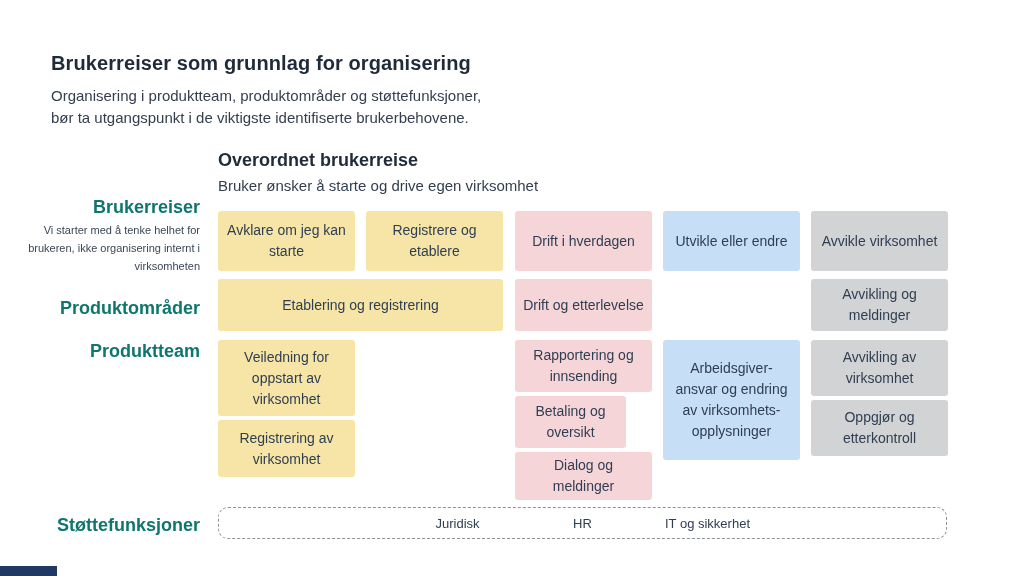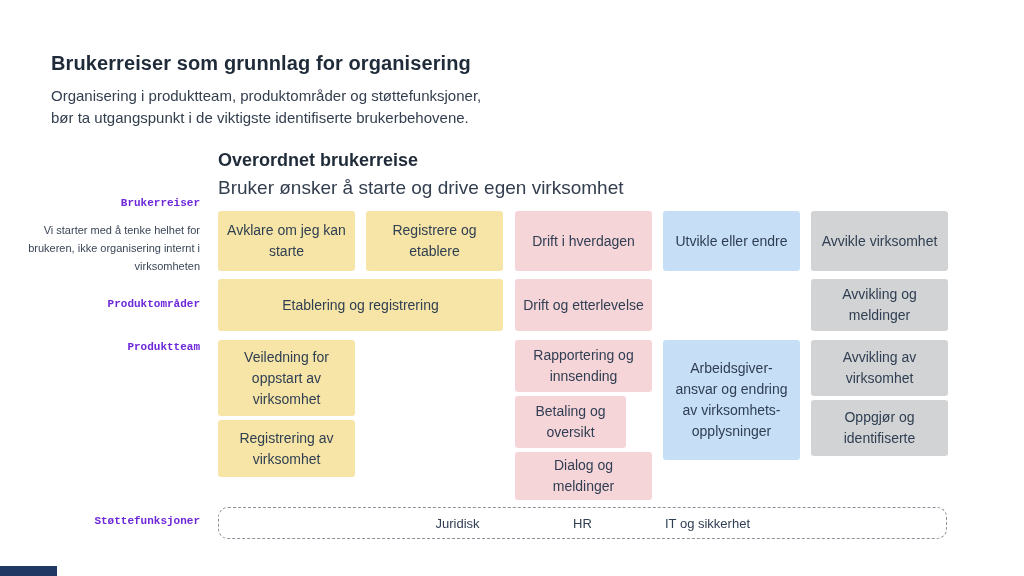--- a/index.html
+++ b/index.html
@@ -28,30 +28,29 @@
     font-size: 15px; line-height: 22px;
     color: #333e4e;
   }
   .section-title {
     left: 218px; top: 150px;
     font-size: 18px; font-weight: 700;
     color: #1f2b38;
   }
   .section-subtitle {
     left: 218px; top: 177px;
-    font-size: 19px;
+    font-size: 15px;
     color: #333e4e;
   }
 
   .row-label {
     left: 0; width: 200px;
     text-align: right;
-    font-size: 11px; font-weight: 700;
-    color: #6d28d9;
-    font-family: Liberation Mono, monospace;
+    font-size: 18px; font-weight: 700;
+    color: #0f766e;
   }
   .row-note {
     left: 0; width: 200px;
     text-align: right;
     font-size: 11px; line-height: 18px;
     color: #3a4657;
   }
 
   .box {
     display: flex;
@@ -153,21 +152,21 @@
   <div class="abs box pink" style="left:515px;top:452px;width:137px;height:48px">
     <span>Dialog og meldinger</span>
   </div>
   <div class="abs box blue" style="left:663px;top:340px;width:137px;height:120px">
     <span>Arbeidsgiver-ansvar og endring av virksomhets-opplysninger</span>
   </div>
   <div class="abs box gray" style="left:811px;top:340px;width:137px;height:56px">
     <span>Avvikling av virksomhet</span>
   </div>
   <div class="abs box gray" style="left:811px;top:400px;width:137px;height:56px">
-    <span>Oppgjør og identifiserte</span>
+    <span>Oppgjør og etterkontroll</span>
   </div>
 
   <div class="abs support-box">
     <div class="support-item">Juridisk</div>
     <div class="support-item">HR</div>
     <div class="support-item">IT og sikkerhet</div>
   </div>
 
   <div class="abs progress-bar"></div>
 

